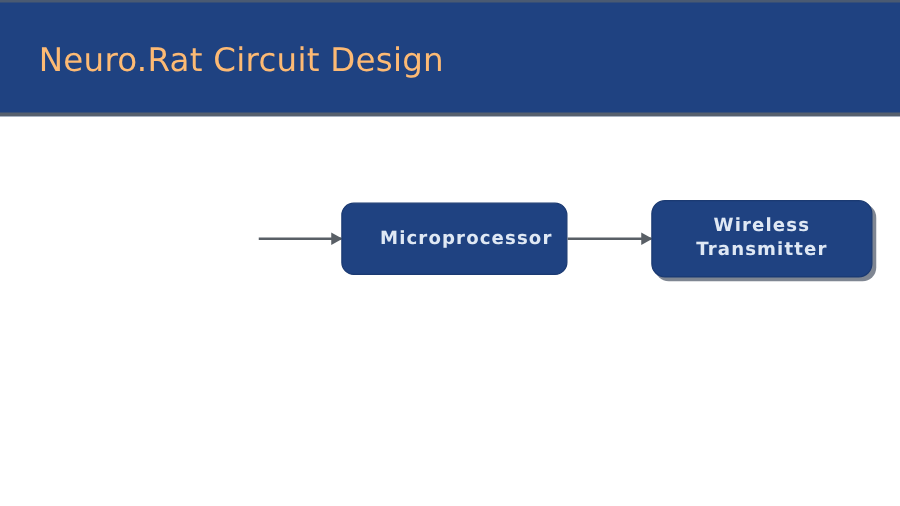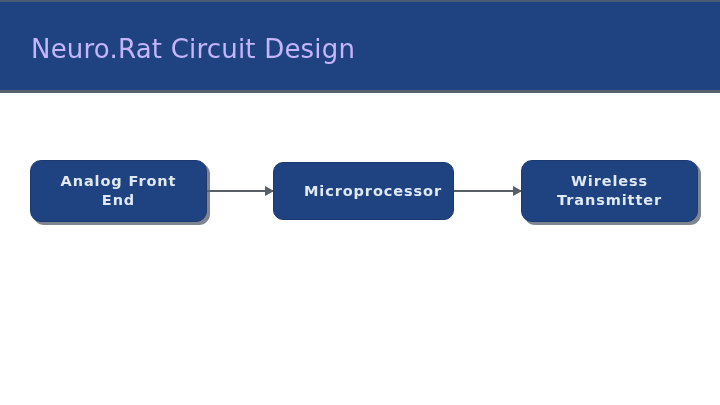--- a/index.html
+++ b/index.html
@@ -33,21 +33,21 @@
     border-top: 2px solid #4a5a72;
     border-bottom: 3px solid #56606e;
   }
   .title-text {
     position: absolute;
     left: 31px;
     top: 31px;
     font-size: 26px;
     line-height: 32px;
     font-weight: 400;
-    color: #c4b5fd;
+    color: #fdba74;
     letter-spacing: 0.2px;
     white-space: nowrap;
   }
 
   
   .diagram {
     position: absolute;
     left: 0;
     top: 93px;
     width: 720px;
@@ -108,24 +108,20 @@
 <body>
 
 <div id="slide">
 
   <div class="title-banner">
     <div class="title-text">Neuro.Rat Circuit Design</div>
   </div>
 
   <div class="diagram">
 
-    <div class="node" id="node-afe">
-      <span class="node-label">Analog Front
-End</span>
-    </div>
 
     <div class="connector" id="conn-1">
       <span class="arrowhead"></span>
     </div>
 
     <div class="node no-shadow" id="node-mcu">
       <span class="node-label">Microprocessor</span>
     </div>
 
     <div class="connector" id="conn-2">

